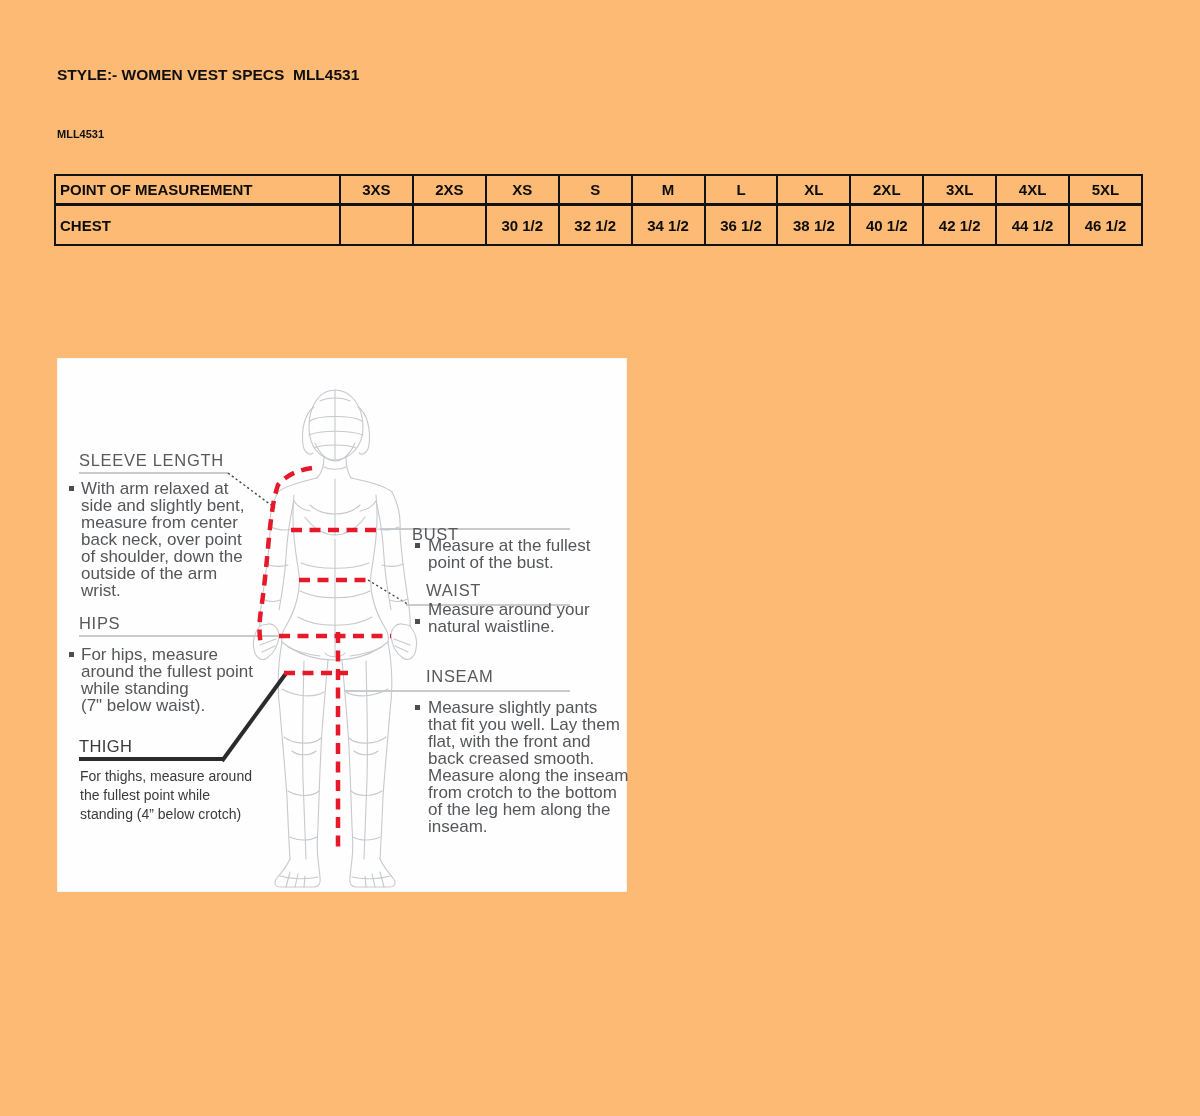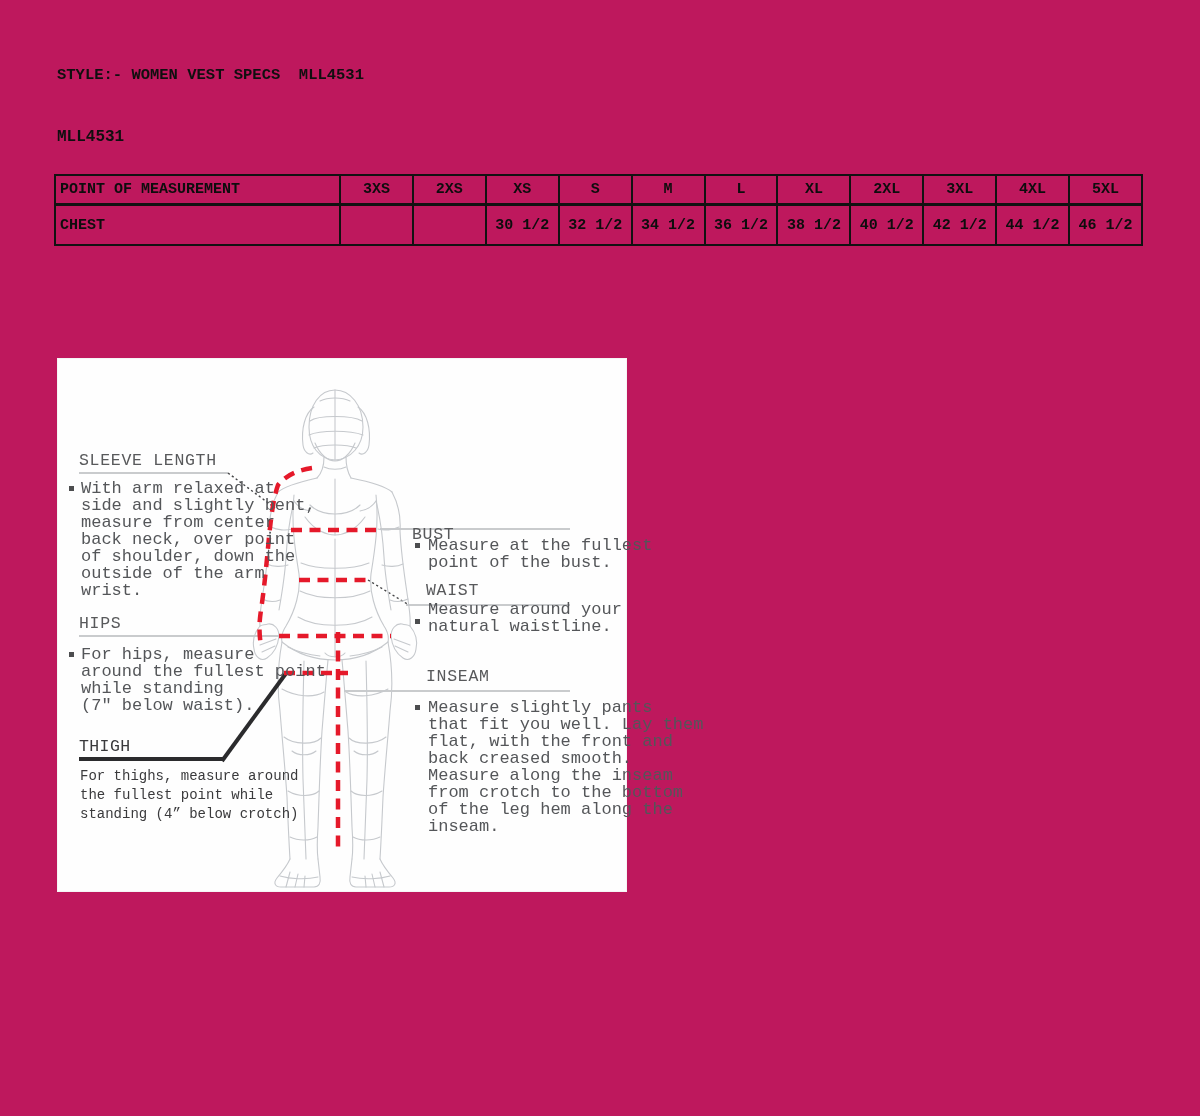--- a/index.html
+++ b/index.html
@@ -3,24 +3,24 @@
 <meta charset="utf-8">
 <style>
   :root{
     --red:#e5192a;
     --figure:#c6c9cd;
     --label:#58595b;
     --dark:#2b2b2d;
   }
   html,body{margin:0;padding:0;background:#ffffff;}
   body{width:1200px;height:1116px;position:relative;font-family:"Liberation Sans",sans-serif;color:#111;}
-  .page{position:absolute;inset:0;background:#be185d;font-family:Liberation Mono, monospace;}
+  .page{position:absolute;inset:0;background:#fdba74;}
 
   .doc-title{position:absolute;left:57px;top:66px;font-size:15.5px;font-weight:bold;white-space:pre;color:#0f0f0f;}
-  .doc-code{position:absolute;left:57px;top:128px;font-size:16px;font-weight:bold;color:#0f0f0f;}
+  .doc-code{position:absolute;left:57px;top:128px;font-size:11px;font-weight:bold;color:#0f0f0f;}
 
   table.spec{position:absolute;left:54px;top:174px;width:1089px;border-collapse:collapse;table-layout:fixed;
     font-size:15px;font-weight:bold;color:#0d0d0d;}
   table.spec th,table.spec td{border:2px solid #121212;padding:0;text-align:center;overflow:hidden;white-space:nowrap;}
   table.spec thead th{height:27px;border-bottom:3px solid #121212;}
   table.spec tbody td{height:38px;}
   table.spec th:first-child,table.spec td:first-child{width:279px;text-align:left;padding-left:4px;}
 
   .note{position:absolute;left:57px;top:314px;font-size:15.5px;font-weight:bold;color:#0f0f0f;white-space:nowrap;}
 

